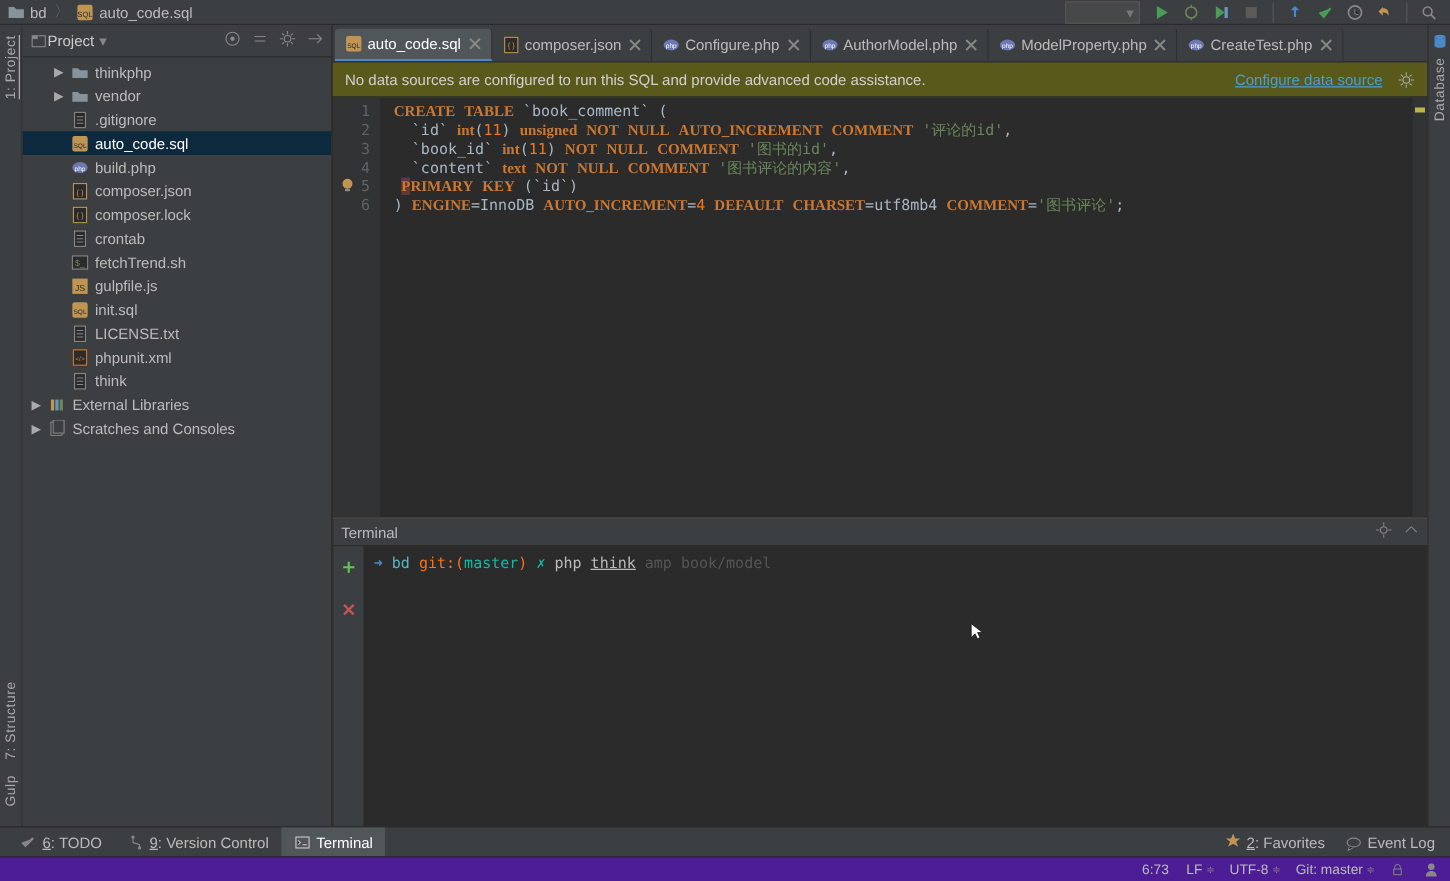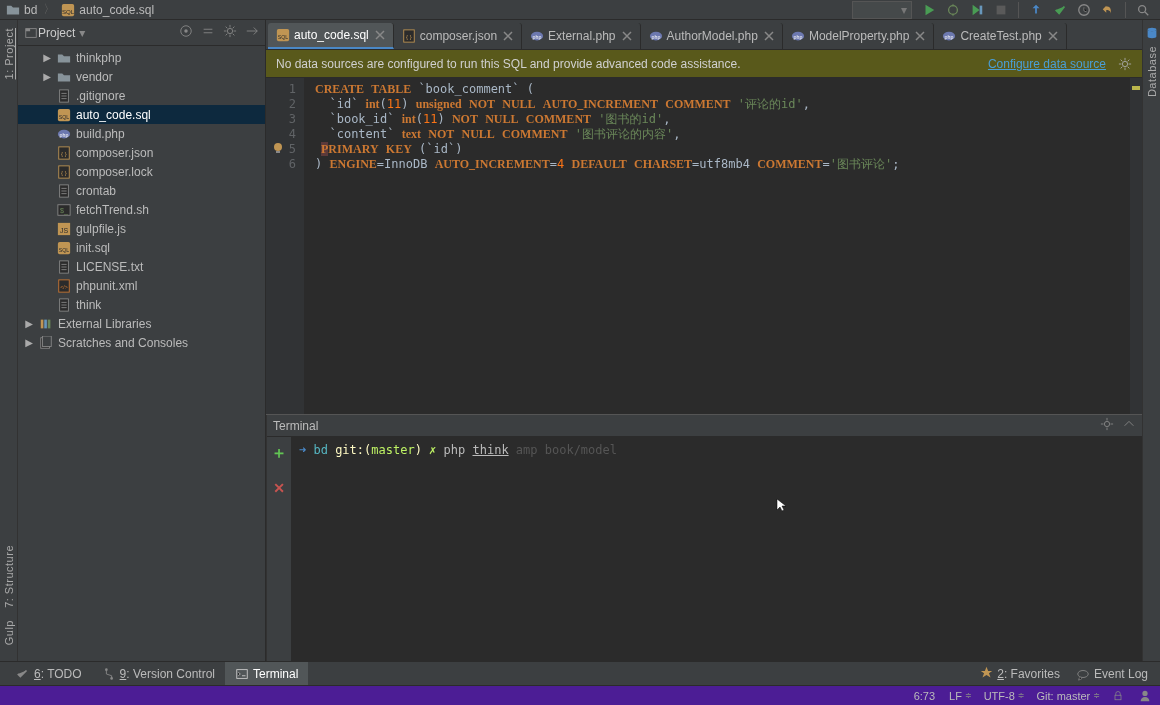--- a/index.html
+++ b/index.html
@@ -135,22 +135,22 @@
 .term-header { height:22px; background:#3c3f41; border-bottom:1px solid #2b2b2b; display:flex; align-items:center; padding:0 6px; color:#bbb; }
 .term-header .hicons { margin-left:auto; display:flex; gap:8px; }
 .term-header .hicons svg { width:14px; height:14px; }
 .term-body { flex:1; display:flex; }
 .term-tools { width:24px; background:#3c3f41; display:flex; flex-direction:column; align-items:center; padding-top:6px; gap:16px; }
 .term-tools .plus { color:#62c554; font-size:16px; font-weight:bold; cursor:pointer; }
 .term-tools .x { color:#c75450; font-size:14px; font-weight:bold; cursor:pointer; }
 .term-output { flex:1; background:#2b2b2b; font-family:"Menlo","Consolas",monospace; font-size:12px; color:#bbbbbb; padding:6px 8px; position:relative; }
 .term-output .arrow { color:#4a88c7; }
 .term-output .bd { color:#56b6c2; }
-.term-output .git { color:#fef9c3; }
-.term-output .branch { color:#bef264; }
+.term-output .git { color:#f97316; }
+.term-output .branch { color:#14b8a6; }
 .term-output .cmd { color:#bbbbbb; }
 .term-output .think { text-decoration: underline; }
 .term-output .hint { color:#555; }
 .cursor-img { position:absolute; left: 484px; top: 60px; }
 .cursor-img svg { width:16px; height:16px; }
 
 
 .bottom-bar { height:24px; background:#3c3f41; border-top:1px solid #2b2b2b; display:flex; align-items:center; color:#bbb; padding:0 6px; }
 .bbtab { display:flex; align-items:center; gap:4px; padding:0 10px; height:100%; cursor:pointer; }
 .bbtab.active { background:#515658; color:#fff; }
@@ -484,21 +484,21 @@
             </svg>
           </span>
         </div>
         <div class="tab">
           <span class="tab-icon">
             <svg viewBox="0 0 16 16">
               <ellipse cx="8" cy="8" rx="7" ry="5" fill="#6c78af"></ellipse>
               <text x="8" y="11" font-size="6" text-anchor="middle" fill="#fff">php</text>
             </svg>
           </span>
-          <span>External.php</span>
+          <span>Configure.php</span>
           <span class="close">
             <svg viewBox="0 0 10 10">
               <path stroke="#888" stroke-width="1.5" d="M1 1l8 8M9 1l-8 8"></path>
             </svg>
           </span>
         </div>
         <div class="tab">
           <span class="tab-icon">
             <svg viewBox="0 0 16 16">
               <ellipse cx="8" cy="8" rx="7" ry="5" fill="#6c78af"></ellipse>

